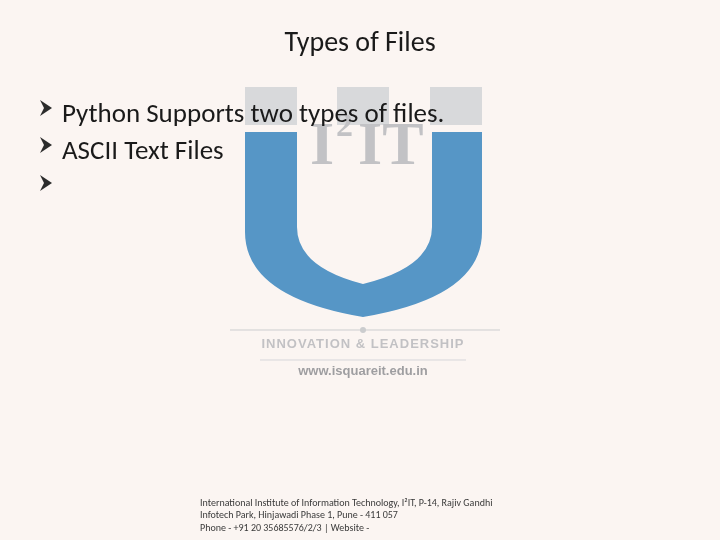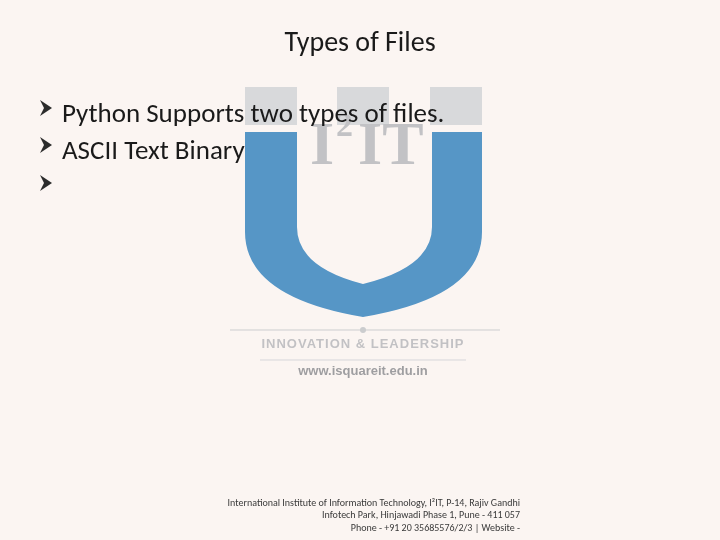--- a/index.html
+++ b/index.html
@@ -50,21 +50,21 @@
     width: 330px;
     height: 300px;
     z-index: -1;
     opacity: 0.95;
   }
   .footer {
     position: absolute;
     bottom: 6px;
     left: 0;
     width: 720px;
-    text-align: right;
+    text-align: left;
     font-size: 10px;
     line-height: 1.25;
     color: #3a3a3a;
     padding: 0 200px;
   }
 </style>
 </head>
 <body>
 
 <div class="slide">
@@ -96,21 +96,21 @@
     <div class="bullet">
       <svg class="arrow" width="18" height="24" viewBox="0 0 18 24">
         <path d="M2 4 L14 12 L2 20 L6 12 Z" fill="#2b2b2b"></path>
       </svg>
       <span>Python Supports two types of files.</span>
     </div>
     <div class="bullet">
       <svg class="arrow" width="18" height="24" viewBox="0 0 18 24">
         <path d="M2 4 L14 12 L2 20 L6 12 Z" fill="#2b2b2b"></path>
       </svg>
-      <span>ASCII Text Binary</span>
+      <span>ASCII Text Files</span>
     </div>
     <div class="bullet">
       <svg class="arrow" width="18" height="24" viewBox="0 0 18 24">
         <path d="M2 4 L14 12 L2 20 L6 12 Z" fill="#2b2b2b"></path>
       </svg>
     </div>
   </div>
 
   <div class="footer">
     <div>International Institute of Information Technology, I²IT, P-14, Rajiv Gandhi Infotech Park, Hinjawadi Phase 1, Pune - 411 057</div>

